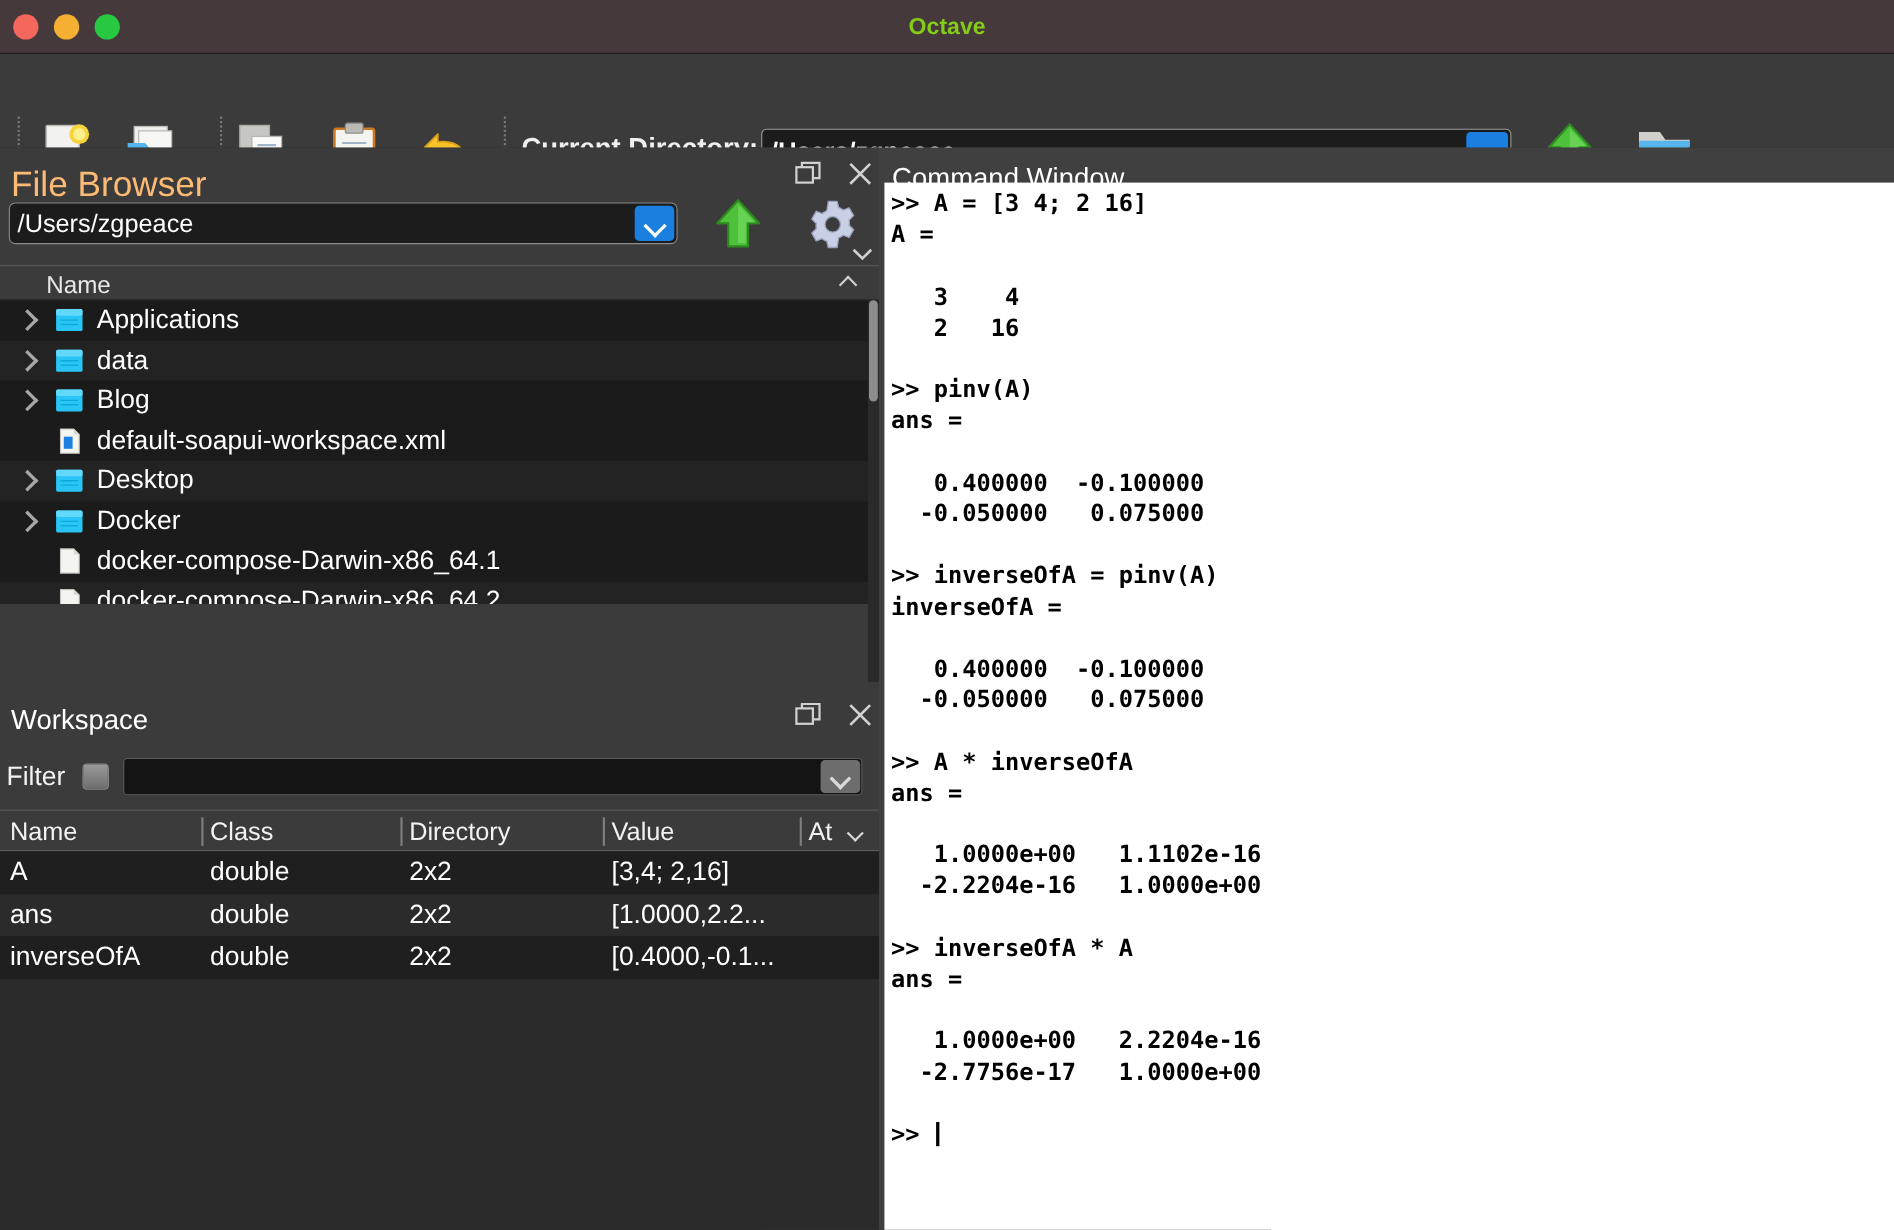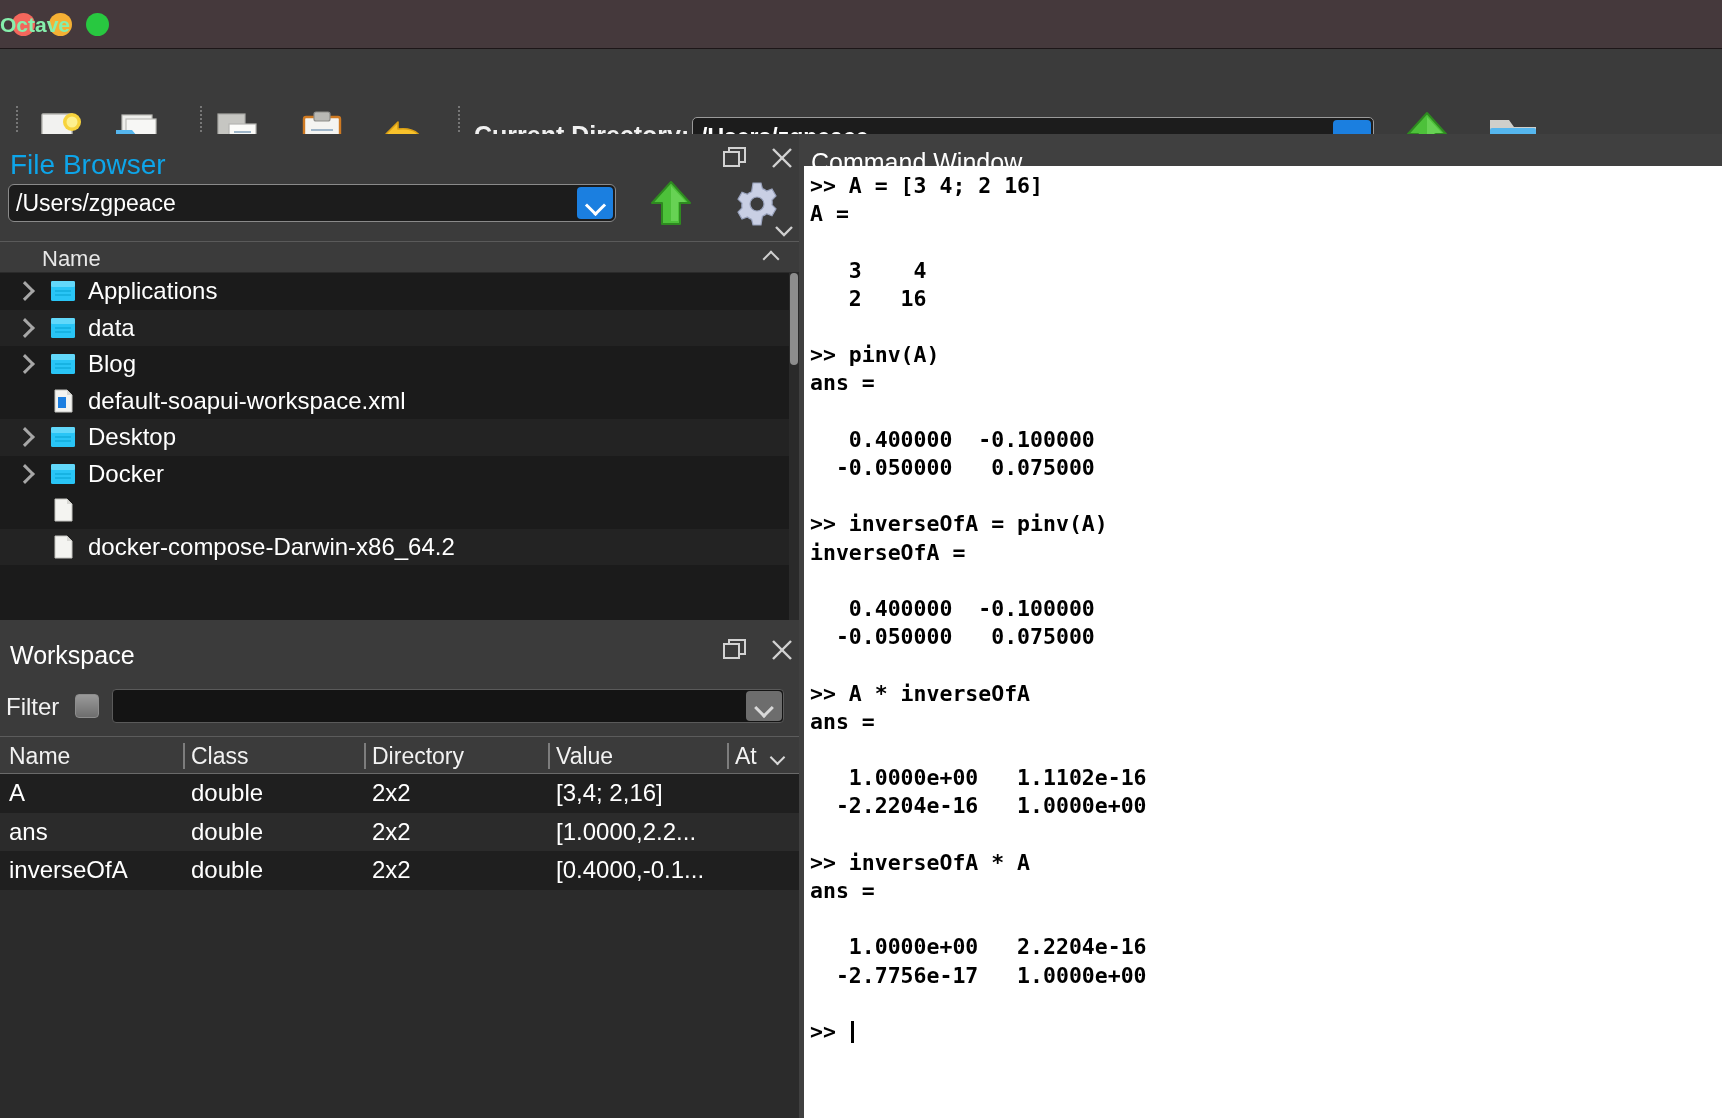--- a/index.html
+++ b/index.html
@@ -19,22 +19,22 @@
   #traffic-lights {
     position: absolute; left: 12px; top: 13px;
     display: flex; gap: 14px; align-items: center;
   }
   .tl { width: 23px; height: 23px; border-radius: 50%; display: block; }
   .tl-close { background: #f4675c; }
   .tl-min   { background: #f5b034; }
   .tl-max   { background: #28c840; }
   #app-title {
     position: absolute; left: 0; top: 0; width: 1722px; height: 49px;
-    line-height: 49px; text-align: left;
-    color: #86efac; font-size: 21px; font-weight: bold;
+    line-height: 49px; text-align: center;
+    color: #84cc16; font-size: 21px; font-weight: bold;
   }
 
   
   #toolbar {
     position: absolute; left: 0; top: 49px; width: 1722px; height: 85px;
     background: #3b3b3b;
   }
   .tb-sep {
     position: absolute; top: 57px; width: 0; height: 54px;
     border-left: 2px dotted #8c8c8c; opacity: .75;
@@ -69,21 +69,21 @@
   
   #left-col {
     position: absolute; left: 0; top: 134px; width: 799px; height: 984px;
     background: #3b3b3b;
   }
 
   
   #fb-panel { position: absolute; left: 0; top: 0; width: 799px; height: 490px; }
   #fb-title {
     position: absolute; left: 10px; top: 15px;
-    color: #0ea5e9; font-size: 28px;
+    color: #fdba74; font-size: 32px;
   }
   .panel-btn { position: absolute; cursor: pointer; }
   .undock-ico svg, .close-ico svg { display: block; }
 
   #fb-path {
     position: absolute; left: 8px; top: 50px; width: 608px; height: 38px;
     background: #1c1c1c; border: 1px solid #8a8a8a; border-radius: 6px;
   }
   #fb-path-value {
     position: absolute; left: 7px; top: 5px;
@@ -109,21 +109,21 @@
     color: #e8e8e8; font-size: 22px;
   }
   #fb-sort-caret {
     position: absolute; right: 22px; top: 11px;
     width: 12px; height: 12px;
     border-left: 2px solid #cfcfcf; border-top: 2px solid #cfcfcf;
     transform: rotate(45deg);
   }
 
   #fb-list {
-    position: absolute; left: 0; top: 139px; width: 799px; height: 347px;
+    position: absolute; left: 0; top: 139px; width: 799px; height: 276px;
     background: #1b1b1b; overflow: hidden;
   }
   .fb-row {
     position: relative; height: 36.5px; width: 799px;
     display: flex; align-items: center;
   }
   .fb-row.alt { background: #232323; }
   .fb-chev {
     position: absolute; left: 18px; width: 14px; height: 14px;
     border-right: 3px solid #a7a7a7; border-top: 3px solid #a7a7a7;
@@ -451,20 +451,21 @@
                 <line x1="5" y1="16" x2="21" y2="16"></line>
               </g>
             </svg></span>
           <span class="fb-name">Docker</span>
         </div>
         <div class="fb-row">
           <span class="fb-ico"><svg width="26" height="24" viewBox="0 0 26 24">
               <path d="M5 1 h12 l5 5 v17 H5 Z" fill="#f4f4f1" stroke="#c3c3bf" stroke-width="1"></path>
               <path d="M17 1 v5 h5 Z" fill="#d8d8d4"></path>
             </svg></span>
+          <span class="fb-name">docker-compose-Darwin-x86_64.1</span>
         </div>
         <div class="fb-row alt">
           <span class="fb-ico"><svg width="26" height="24" viewBox="0 0 26 24">
               <path d="M5 1 h12 l5 5 v17 H5 Z" fill="#f4f4f1" stroke="#c3c3bf" stroke-width="1"></path>
               <path d="M17 1 v5 h5 Z" fill="#d8d8d4"></path>
             </svg></span>
           <span class="fb-name">docker-compose-Darwin-x86_64.2</span>
         </div>
       </div>
     <div id="fb-scrollbar">

